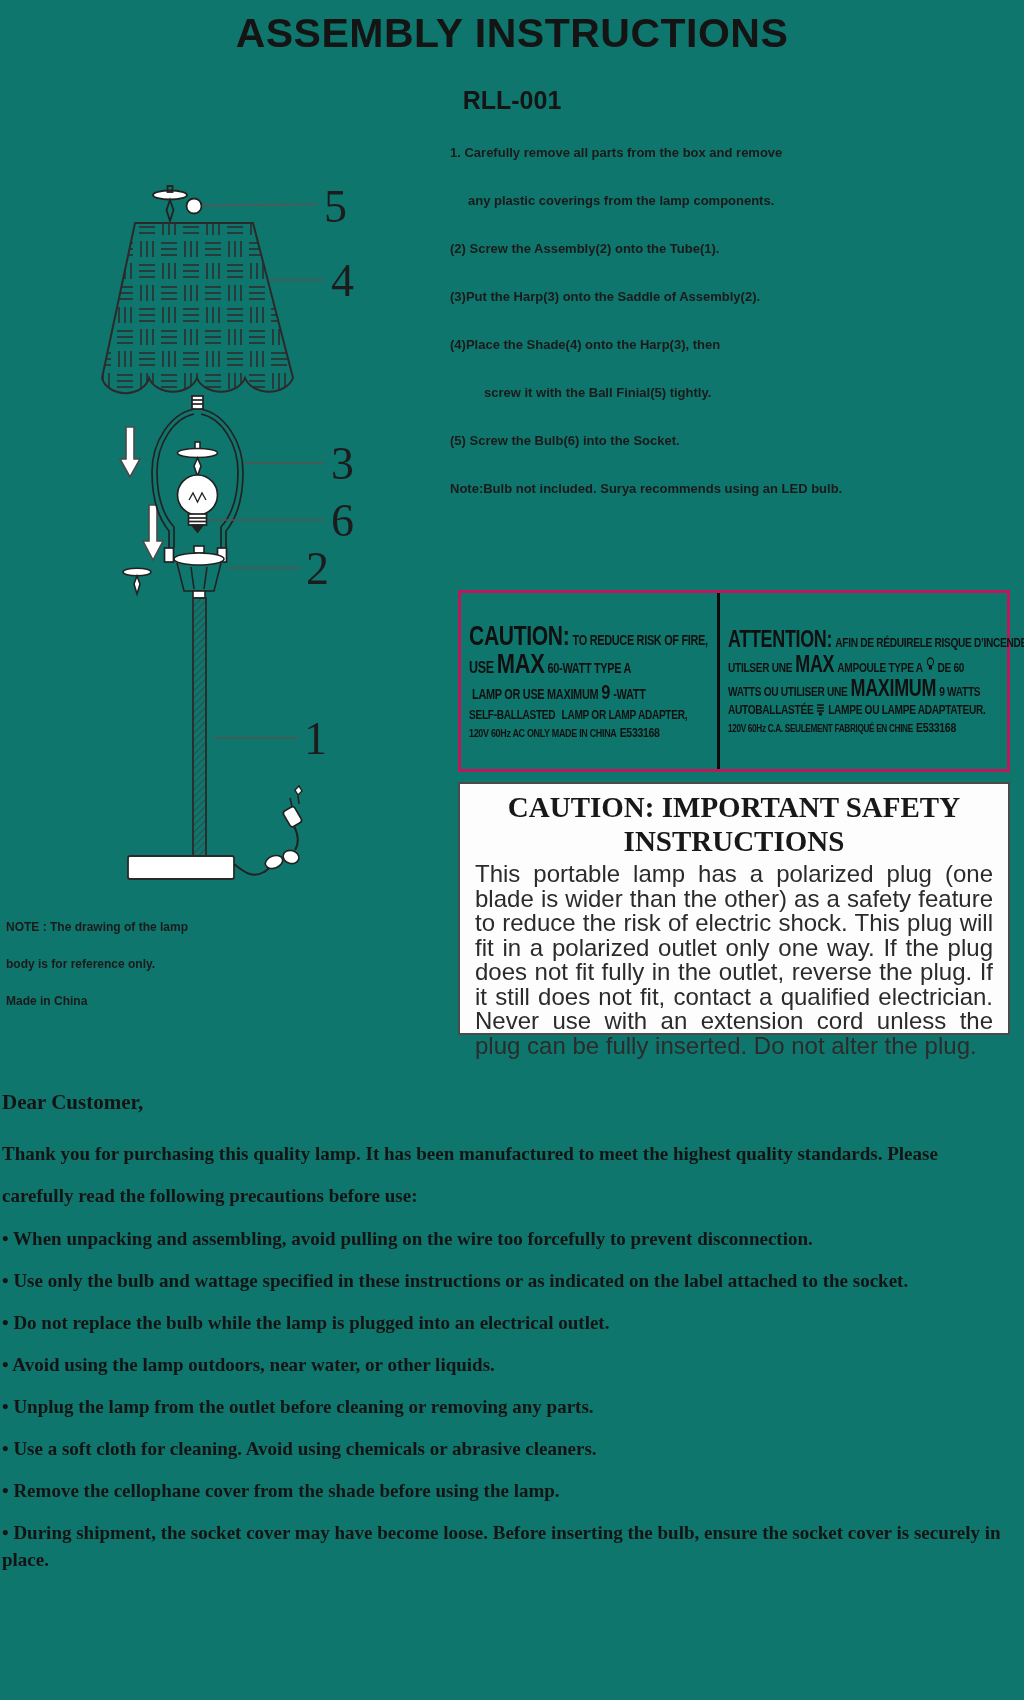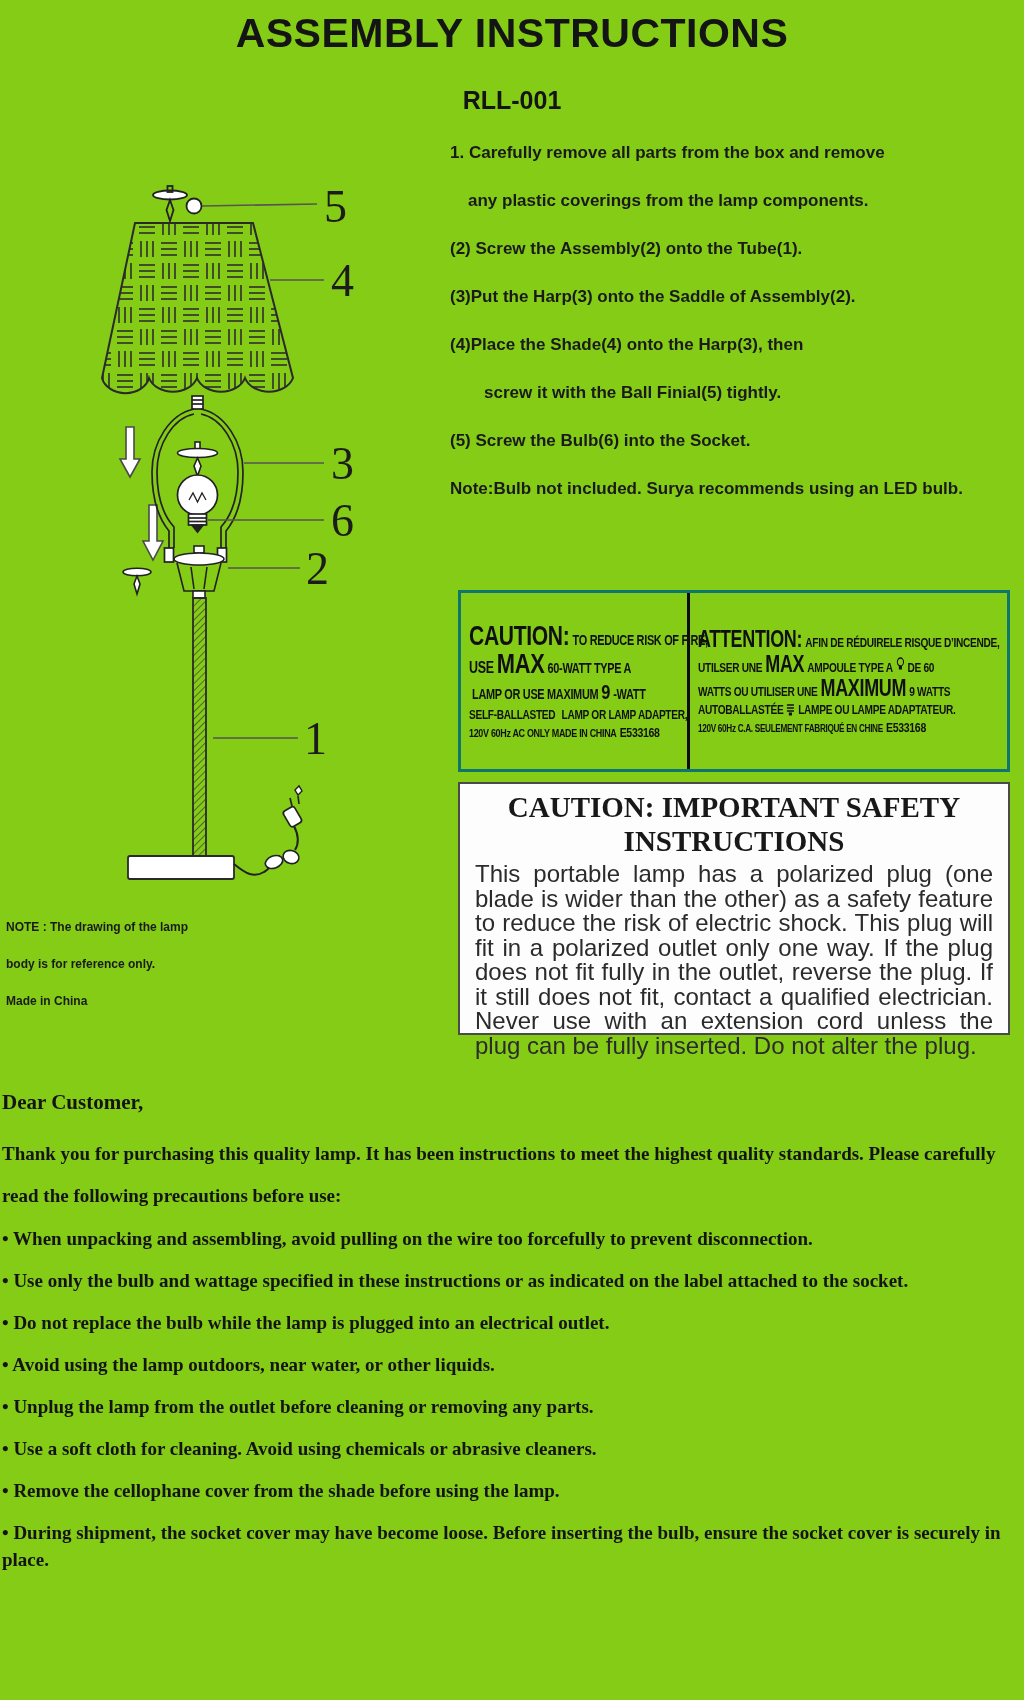--- a/index.html
+++ b/index.html
@@ -1,42 +1,42 @@
 <!DOCTYPE html>
 <html><head>
 <meta charset="utf-8">
 <style>
   html,body{margin:0;padding:0;background:#e8e8e8;}
   .page{
     position:relative; width:1024px; height:1700px; margin:0 auto;
-    background:#84cc16; color:#141414;
+    background:#0f766e; color:#141414;
     font-family:"Liberation Sans", sans-serif; overflow:hidden;
   }
   
   .title{
     position:absolute; top:10px; left:0; width:100%;
     text-align:center; font-size:41px; font-weight:bold; letter-spacing:.5px;
   }
   .model{
     position:absolute; top:86px; left:0; width:100%;
     text-align:center; font-size:25px; font-weight:bold;
   }
   
   .diagram{position:absolute; left:48px; top:150px;}
   .diagram .num{font-family:"Liberation Serif", serif; font-size:46px; fill:#1c1c1c;}
   
   .steps{position:absolute; left:450px; top:142px; width:574px;}
-  .step{font-size:17px; font-weight:bold; line-height:22px; margin-bottom:26px; color:#1a1a1a;}
+  .step{font-size:13px; font-weight:bold; line-height:22px; margin-bottom:26px; color:#1a1a1a;}
   .indent-a{padding-left:18px;}
   .indent-b{padding-left:34px;}
   .note-line{margin-top:6px; max-width:525px; margin-bottom:0;}
   
   .caution-label{
     position:absolute; left:458px; top:590px; width:552px; height:182px;
-    border:3px solid #0f766e; box-sizing:border-box; display:flex;
+    border:3px solid #be185d; box-sizing:border-box; display:flex;gap:30px;
   }
   .cl-col{display:flex; flex-direction:column; justify-content:center; gap:3px; padding:8px 2px 8px 8px; box-sizing:border-box;}
   .cl-en{width:226px;}
   .cl-fr{flex:1; border-left:3px solid #0c0c0c; padding-left:8px;}
   .cl-line{display:flex; align-items:baseline; gap:4px; white-space:nowrap;
            transform:scaleX(0.78); transform-origin:0 60%;
            font-weight:bold; letter-spacing:-0.4px; color:#101010;}
   .cl-line svg{align-self:center;}
   .cl-huge{font-size:27px; line-height:26px;}
   .cl-small{font-size:14px;}
@@ -278,21 +278,21 @@
   </div>
 
   <div class="note-block">
     <div>NOTE : The drawing of the lamp</div>
     <div>body is for reference only.</div>
     <div>Made in China</div>
   </div>
 
   <div class="customer">
     <div class="greeting">Dear Customer,</div>
-    <div class="intro">Thank you for purchasing this quality lamp. It has been instructions to meet the highest quality standards. Please carefully read the following precautions before use:</div>
+    <div class="intro">Thank you for purchasing this quality lamp. It has been manufactured to meet the highest quality standards. Please carefully read the following precautions before use:</div>
     <div class="bullet">• When unpacking and assembling, avoid pulling on the wire too forcefully to prevent disconnection.</div>
     <div class="bullet">• Use only the bulb and wattage specified in these instructions or as indicated on the label attached to the socket.</div>
     <div class="bullet">• Do not replace the bulb while the lamp is plugged into an electrical outlet.</div>
     <div class="bullet">• Avoid using the lamp outdoors, near water, or other liquids.</div>
     <div class="bullet">• Unplug the lamp from the outlet before cleaning or removing any parts.</div>
     <div class="bullet">• Use a soft cloth for cleaning. Avoid using chemicals or abrasive cleaners.</div>
     <div class="bullet">• Remove the cellophane cover from the shade before using the lamp.</div>
     <div class="bullet">• During shipment, the socket cover may have become loose. Before inserting the bulb, ensure the socket cover is securely in place.</div>
   </div>
 

